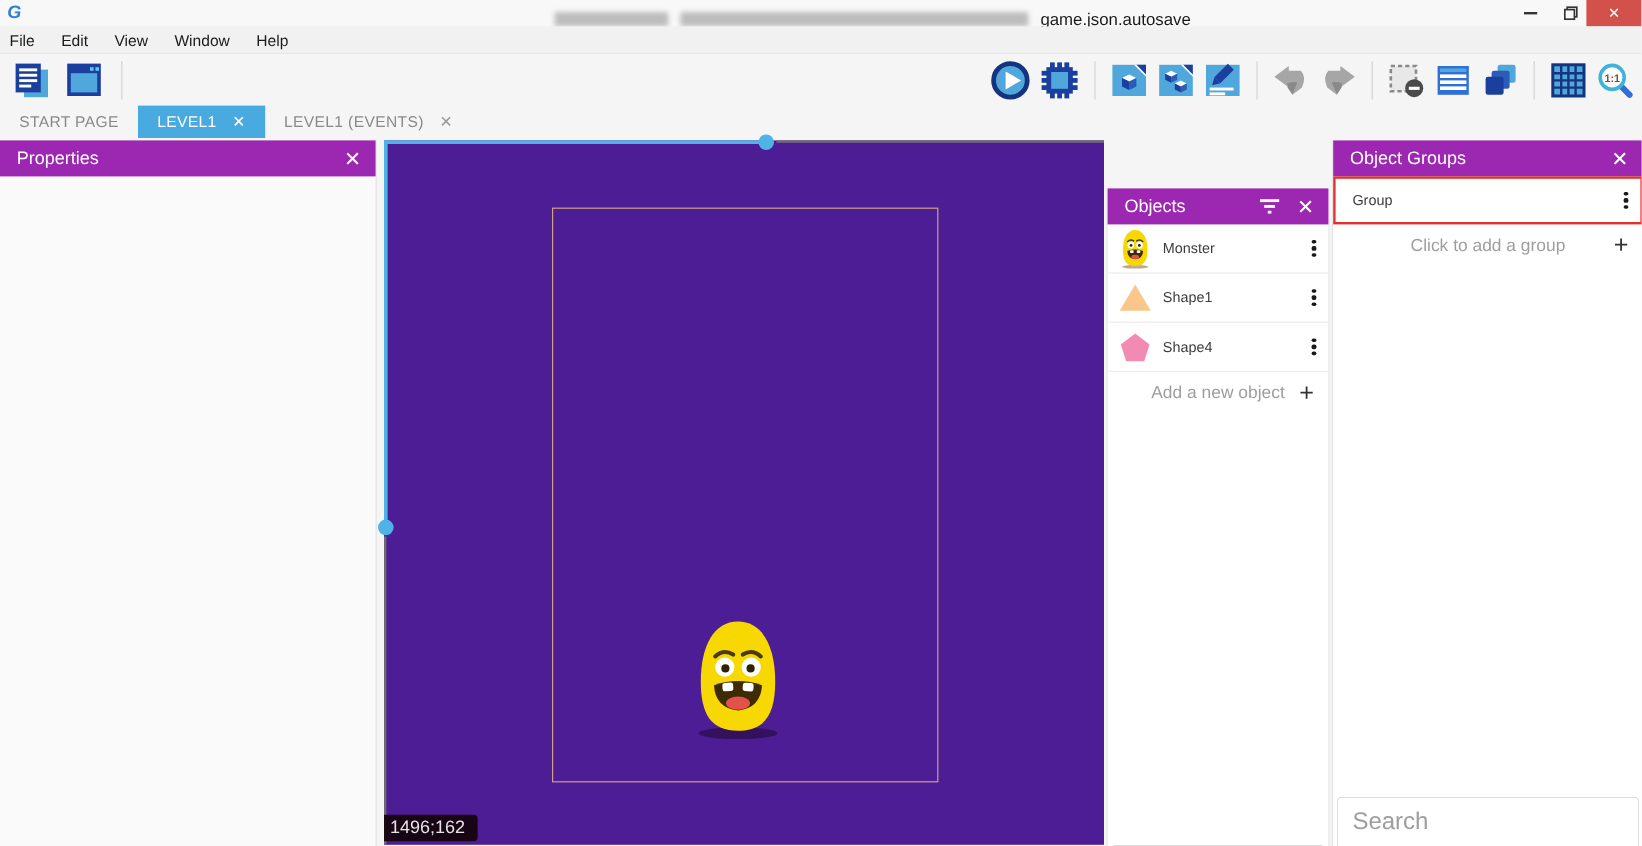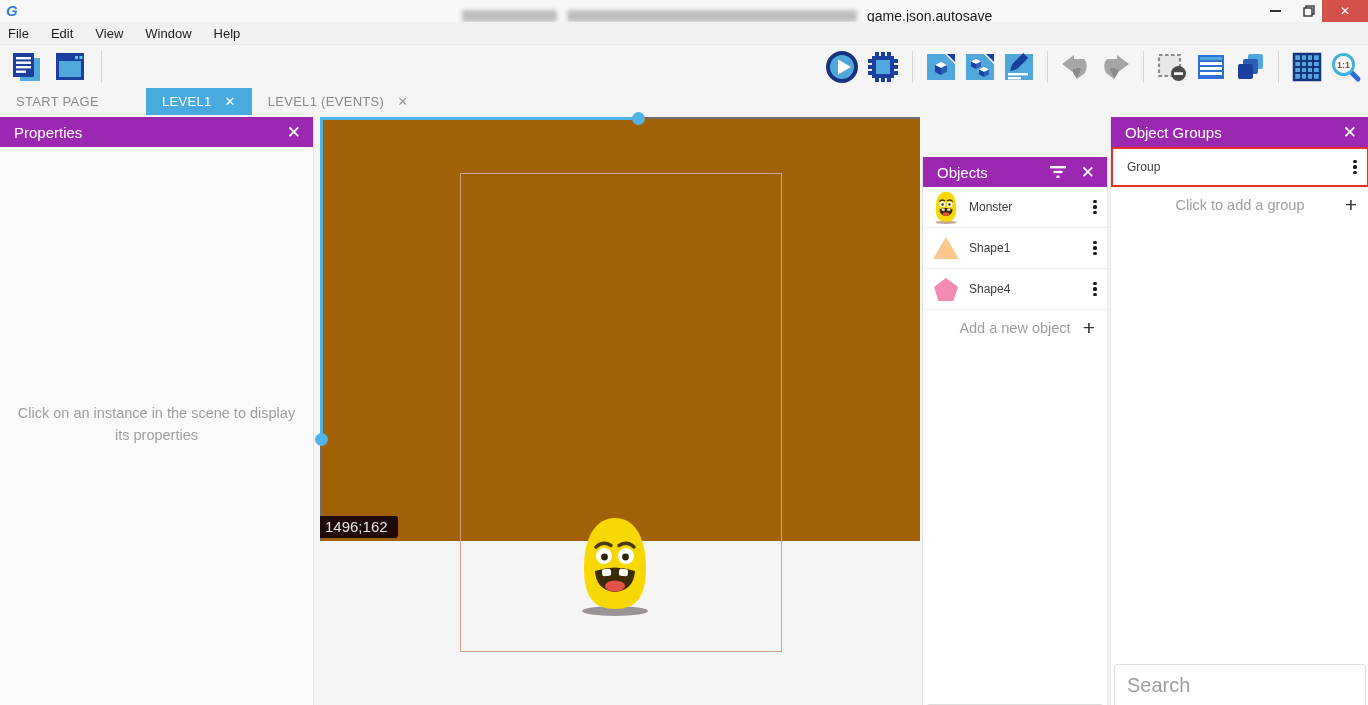--- a/index.html
+++ b/index.html
@@ -31,36 +31,36 @@
   .tgroup{display:flex;align-items:center;gap:8px;}
   #toolbar-left{margin-left:8px;}
   #toolbar-right{position:absolute;right:6px;display:flex;align-items:center;gap:7px;}
   .tdiv{width:1px;height:32px;background:#d4d4d4;margin:0 5px;}
   .ticon{display:flex;align-items:center;justify-content:center;cursor:pointer;}
 
   
   #tabbar{top:88px;left:0;width:1368px;height:27px;display:flex;align-items:stretch;background:#f5f5f5;}
   .tab{display:flex;align-items:center;padding:0 16px;font-size:13px;letter-spacing:.3px;color:#8a8a8a;cursor:pointer;}
   .tab .x{margin-left:13px;font-size:13px;color:#9a9a9a;}
-  .tab.active{background:#49aadf;color:#fff;margin-left:31px;}
+  .tab.active{background:#49aadf;color:#fff;}
   .tab.active .x{color:#fff;}
 
   
   #main{top:115px;left:0;width:1368px;height:590px;}
   .panel-header{height:30px;background:#9c27b0;color:#fff;display:flex;align-items:center;
                 font-size:15px;padding:0 12px 0 14px;}
   .panel-header .spacer{flex:1;}
   .hx{color:#fff;font-size:17px;line-height:1;cursor:pointer;}
 
   
   #props{left:0;top:2px;width:313px;height:588px;background:#fafafa;border-right:1px solid #e4e4e4;}
   #props-msg{margin:255px 16px 0;text-align:center;color:#9e9e9e;font-size:14.5px;line-height:1.55;}
 
   
-  #canvas{left:320px;top:2px;width:600px;height:424px;background:#a16207;}
+  #canvas{left:320px;top:2px;width:600px;height:587px;background:#4c1d95;}
   #hscroll-blue{left:0;top:0;width:320px;height:3px;background:#4fb3e8;}
   #hscroll-gray{left:327px;top:0;right:0;height:2px;background:#6f6a73;}
   #hscroll-knob{left:312px;top:-5px;width:13px;height:13px;border-radius:50%;background:#4fb3e8;}
   #vscroll-blue{left:0;top:0;width:3px;height:323px;background:#4fb3e8;}
   #vscroll-gray{left:0;top:330px;bottom:0;width:2px;background:#6f6a73;}
   #vscroll-knob{left:-5px;top:316px;width:13px;height:13px;border-radius:50%;background:#4fb3e8;}
   #scene-frame{left:140px;top:56px;width:320px;height:477px;border:1px solid #cfa083;}
   #monster-instance{left:257px;top:399px;width:76px;height:100px;cursor:move;}
   #coords{left:0;bottom:3px;background:rgba(18,2,9,.92);color:#e4e4e4;font-size:15px;
           padding:2px 10px 3px 5px;border-radius:0 3px 3px 0;}
@@ -279,21 +279,20 @@
 </div>
 
 <div id="main" class="abs">
 
   <div id="props" class="abs">
     <div class="panel-header">
       <span>Properties</span>
       <span class="spacer"></span>
       <span class="hx">✕</span>
     </div>
-    <div id="props-msg">Click on an instance in the scene to display its properties</div>
   </div>
 
   <div id="canvas" class="abs">
     <div id="hscroll-blue" class="abs"></div>
     <div id="hscroll-gray" class="abs"></div>
     <div id="hscroll-knob" class="abs"></div>
     <div id="vscroll-blue" class="abs"></div>
     <div id="vscroll-gray" class="abs"></div>
     <div id="vscroll-knob" class="abs"></div>
 

